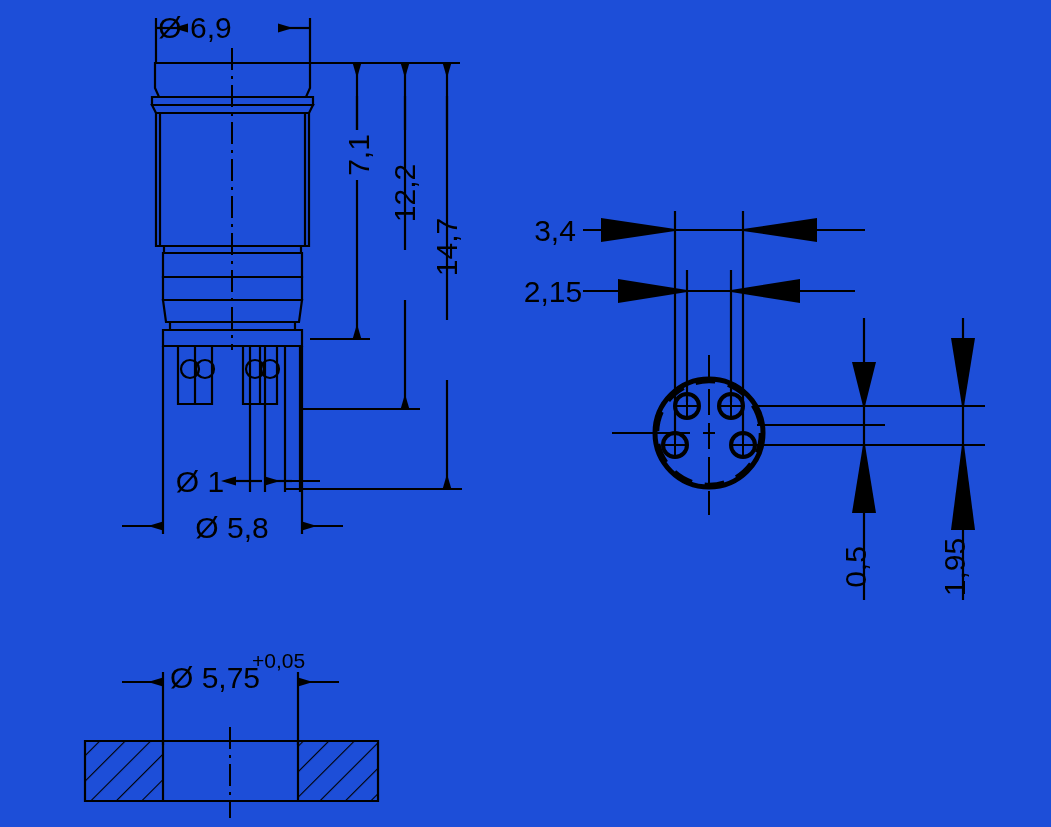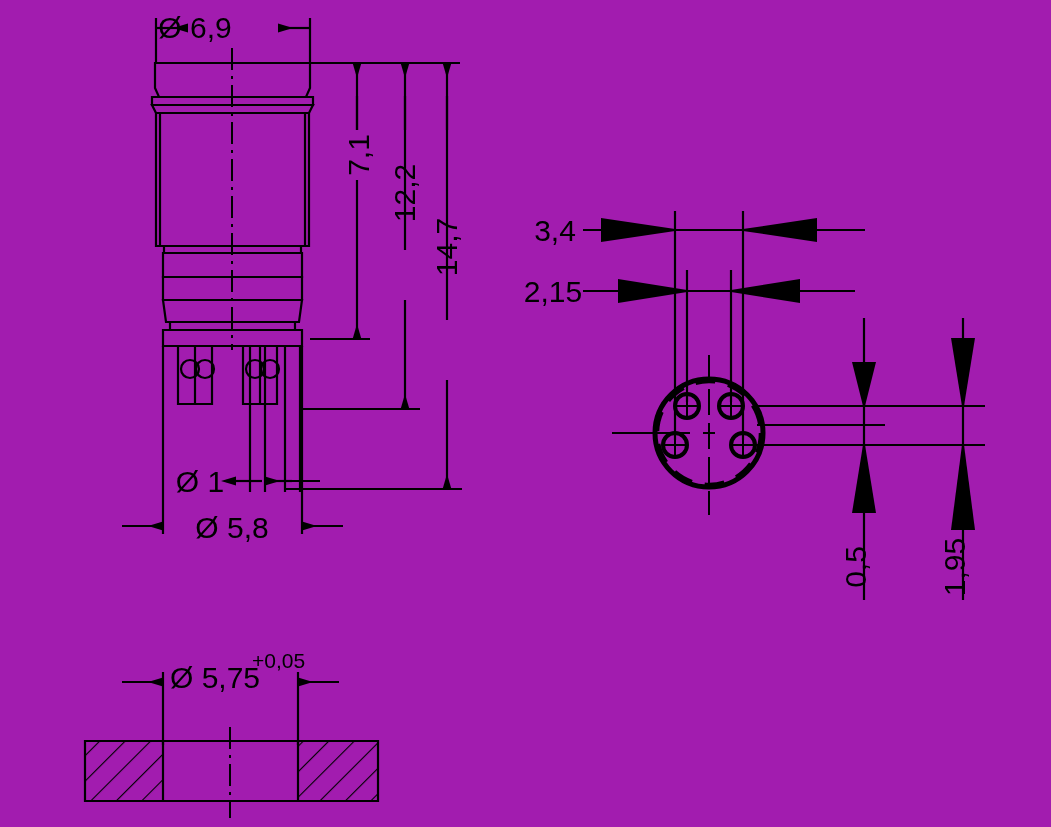--- a/index.html
+++ b/index.html
@@ -7,21 +7,21 @@
     padding: 0;
     background: #ffffff;
   }
   body {
     font-family: "Liberation Sans", sans-serif;
   }
   #sheet {
     position: relative;
     width: 1051px;
     height: 827px;
-    background: #a21caf;
+    background: #1d4ed8;
     overflow: hidden;
   }
   #sheet svg {
     position: absolute;
     left: 0;
     top: 0;
   }
   .dimtext {
     font-family: "Liberation Sans", sans-serif;
     font-size: 30px;

